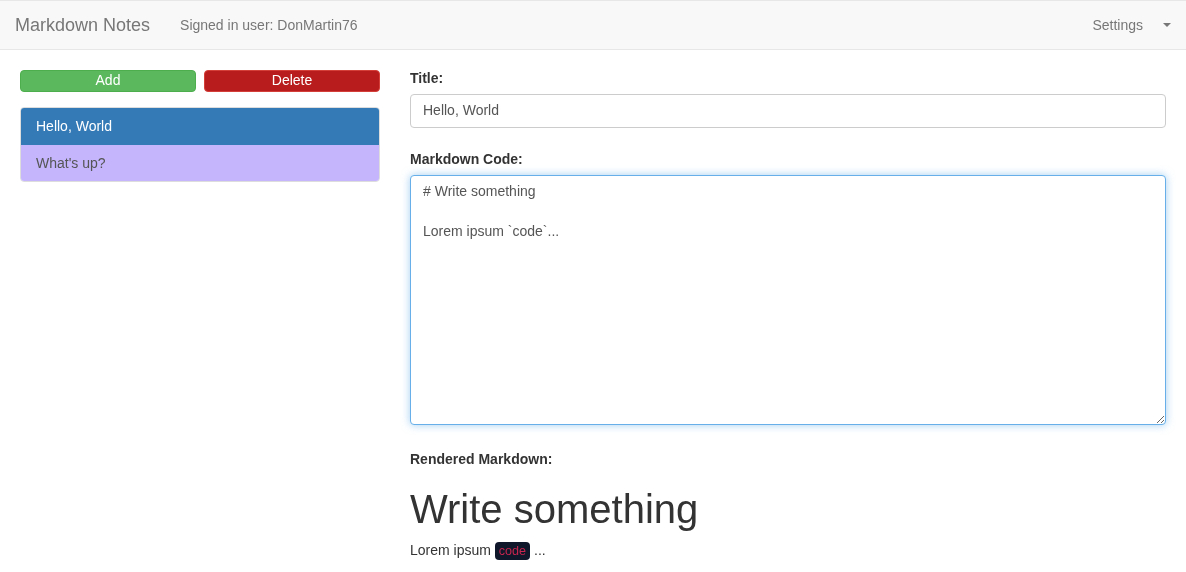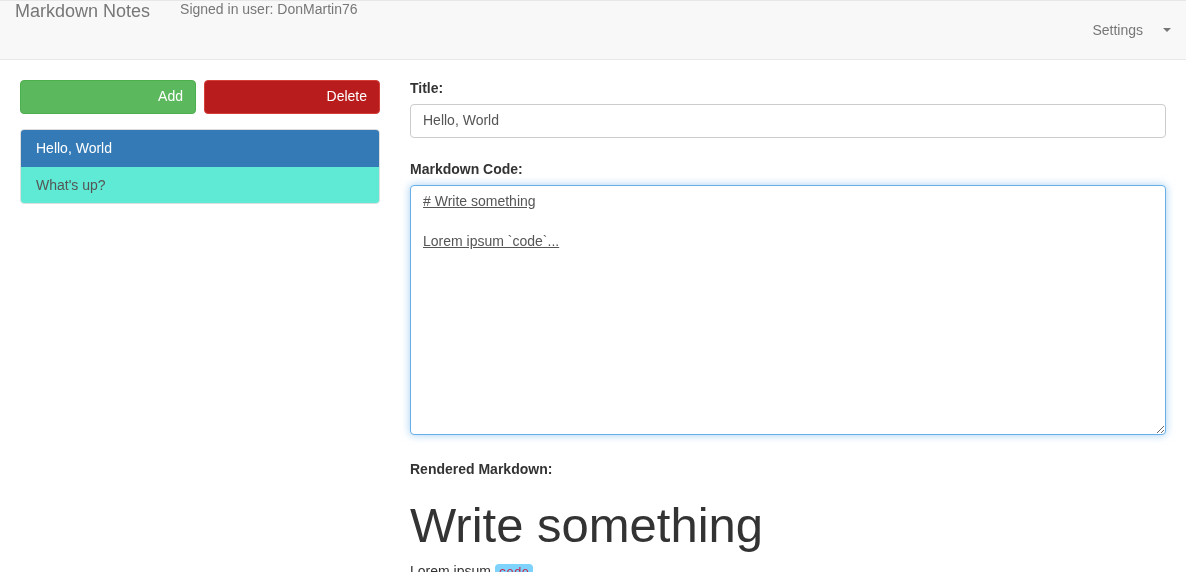--- a/index.html
+++ b/index.html
@@ -6,22 +6,23 @@
     body {
       font-family: "Helvetica Neue", Helvetica, Arial, sans-serif;
       font-size: 14px;
       color: #333;
       background: #fff;
     }
     .navbar {
       background: #f8f8f8;
       border-bottom: 1px solid #e7e7e7;
       border-top: 1px solid #e7e7e7;
-      height: 60px;
+      height: 50px;
       display: flex;
+      align-items: center;
       padding: 0 15px;
     }
     .navbar-brand {
       font-size: 18px;
       color: #777;
       padding-right: 15px;
     }
     .navbar-text {
       color: #777;
       margin-left: 15px;
@@ -64,41 +65,41 @@
       margin-bottom: 8px;
       color: #333;
     }
     .btn-row {
       display: flex;
       gap: 8px;
       margin-bottom: 15px;
     }
     .btn {
       flex: 1;
-      padding: 6px 12px;
+      padding: 0 12px;
       border: 1px solid transparent;
       border-radius: 4px;
       color: #fff;
-      text-align: right;
+      text-align: center;
       cursor: pointer;
       font-size: 14px;
       line-height: 1.42857;
     }
     .btn-success { background: #5cb85c; border-color: #4cae4c; }
     .btn-danger { background: #b91c1c; border-color: #d43f3a; }
     .list-group {
       border: 1px solid #ddd;
       border-radius: 4px;
       overflow: hidden;
     }
     .list-group-item {
       padding: 10px 15px;
       border-bottom: 1px solid #ddd;
       cursor: pointer;
-      background: #5eead4;
+      background: #c4b5fd;
       color: #555;
     }
     .list-group-item:last-child { border-bottom: none; }
     .list-group-item.active {
       background: #337ab7;
       color: #fff;
       border-color: #337ab7;
     }
     .form-control {
       width: 100%;
@@ -110,40 +111,39 @@
       border: 1px solid #ccc;
       border-radius: 4px;
       font-family: inherit;
     }
     .form-group { margin-bottom: 23px; }
     textarea.form-control {
       height: 250px;
       resize: vertical;
       border-color: #66afe9;
       box-shadow: 0 0 8px rgba(102,175,233,.6);
-      text-decoration: underline;
     }
     .rendered h1 {
-      font-size: 49px;
+      font-size: 40px;
       font-weight: 500;
       margin-top: 20px;
       margin-bottom: 10px;
       color: #333;
     }
     .rendered p {
       margin: 0 0 10px;
       color: #333;
     }
     .rendered code {
       padding: 2px 4px;
       font-size: 90%;
       color: #c7254e;
-      background: #7dd3fc;
+      background: #0f172a;
       border-radius: 4px;
-      font-family: Liberation Mono, monospace;
+      font-family: Liberation Sans, sans-serif;
     }
   </style>
 </head>
 <body>
 
 <div class="navbar">
   <span class="navbar-brand">Markdown Notes</span>
   <span class="navbar-text">
     <span>Signed in user: </span><span>DonMartin76</span>
   </span>

